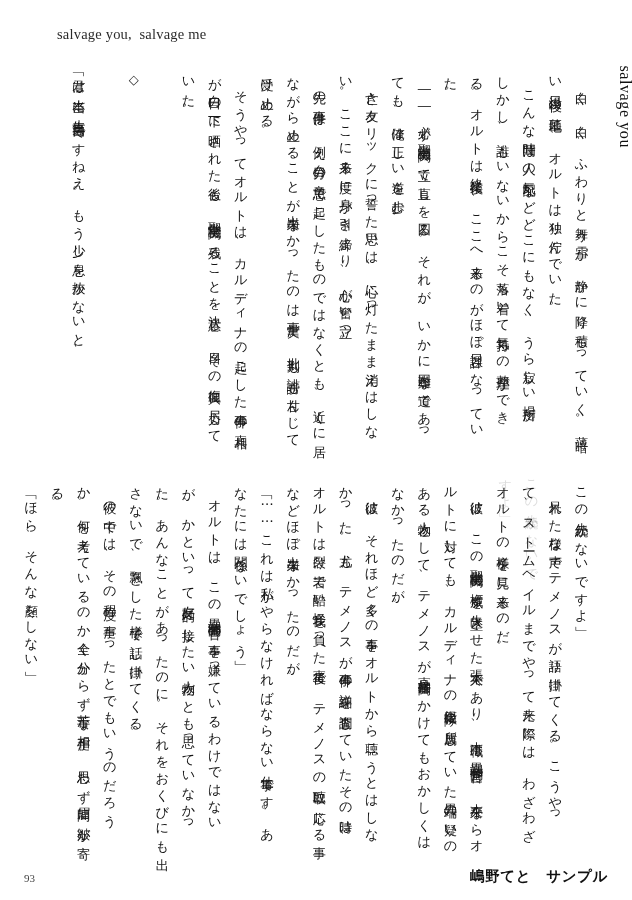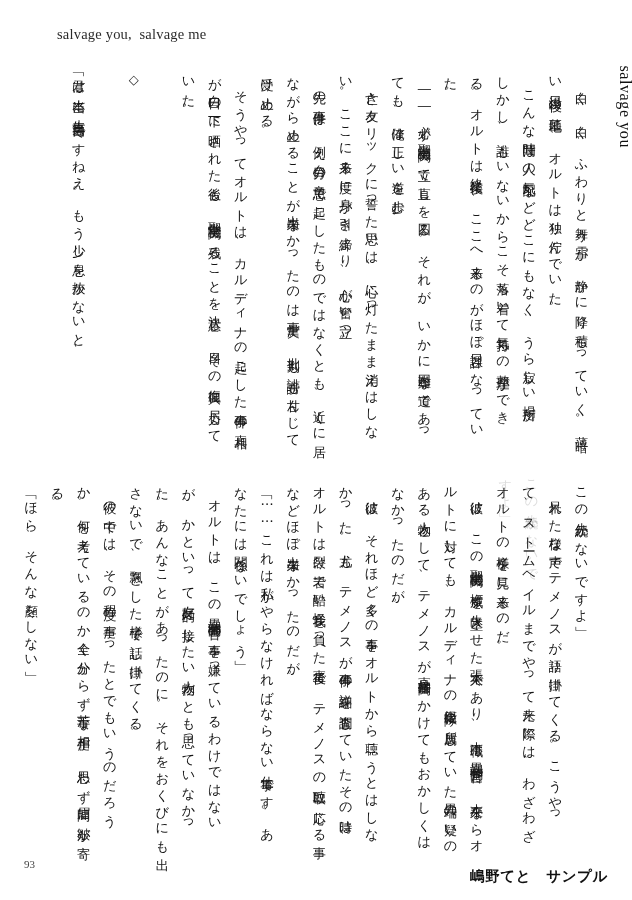--- a/index.html
+++ b/index.html
@@ -112,21 +112,21 @@
     color: rgba(40,40,40,0.16);
     height: 120px;
     overflow: hidden;
     pointer-events: none;
   }
 
   
   .folio {
     position: absolute;
     left: 24px;
-    bottom: 30px;
+    bottom: 16px;
     font-family: "Liberation Serif", "DejaVu Serif", serif;
     font-size: 11px;
     color: #444;
   }
   .colophon {
     position: absolute;
     right: 24px;
     bottom: 14px;
     font-family: "DejaVu Serif", "Liberation Serif", serif;
     font-size: 14.5px;

